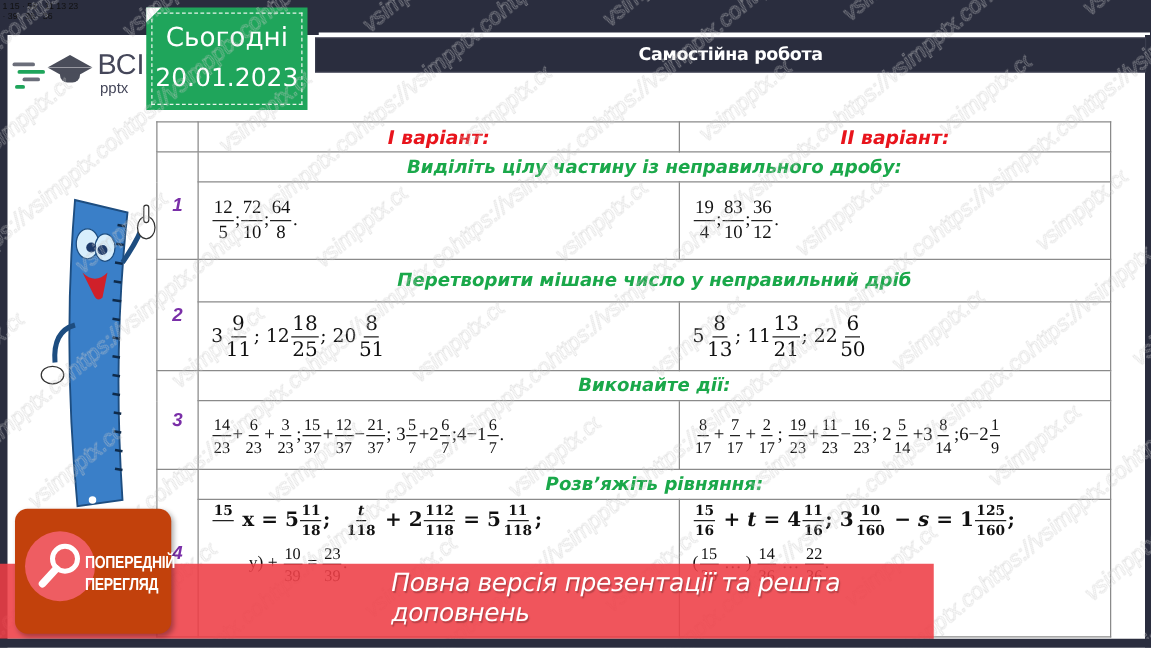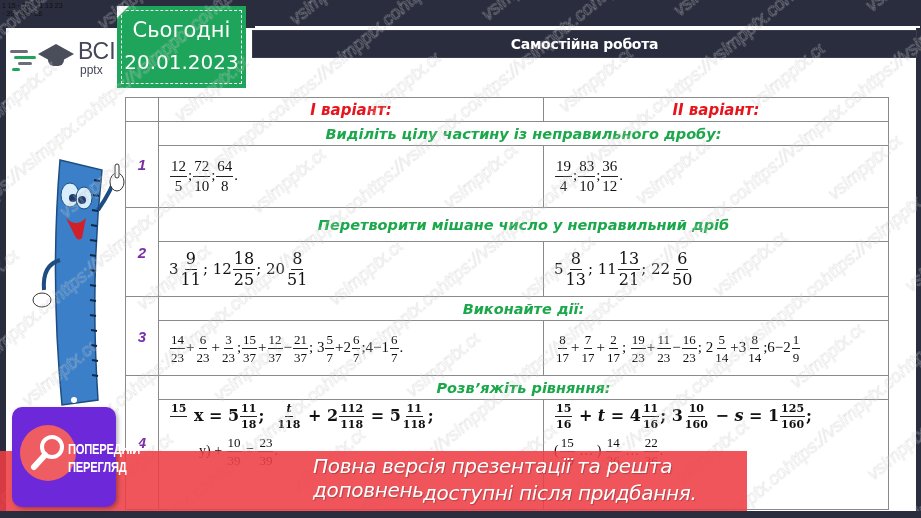--- a/index.html
+++ b/index.html
@@ -59,21 +59,21 @@
   
   .mascot { position: absolute; left: 20px; top: 150px; width: 110px; height: 260px; }
 
   
   .banner { position: absolute; left: 0; top: 451px; width: 747px; height: 60px; background: rgba(238,62,70,0.88); }
   .banner-bottom { position: absolute; left: 0; top: 511px; width: 921px; height: 7px; background: #2a2d3e; }
   .banner .msg1, .banner .msg2 { position: absolute; color: #fff; font-family: "DejaVu Sans", sans-serif; font-style: italic; font-size: 20px; letter-spacing: -0.3px; text-shadow: 1px 1px 1px rgba(0,0,0,0.25); }
   .banner .msg1 { left: 313px; top: 3px; }
   .banner .msg2 { left: 423px; top: 30px; }
 
-  .preview-card { position: absolute; left: 12px; top: 407px; width: 104px; height: 100px; background: #6d28d9; border-radius: 10px; box-shadow: 2px 2px 4px rgba(0,0,0,0.3); }
+  .preview-card { position: absolute; left: 12px; top: 407px; width: 125px; height: 100px; background: #c2410c; border-radius: 10px; box-shadow: 2px 2px 4px rgba(0,0,0,0.3); }
   .preview-card .circle { position: absolute; left: 8px; top: 18px; width: 56px; height: 56px; border-radius: 50%; background: #ee5d62; }
   .preview-card .t1, .preview-card .t2 { position: absolute; left: 56px; color: #fff; font-family: "Liberation Sans", sans-serif; font-weight: bold; font-size: 14px; transform: scaleX(0.8); transform-origin: left; letter-spacing: -0.3px; }
   .preview-card .t1 { top: 34px; }
   .preview-card .t2 { top: 52px; }
 
   .watermark { position: absolute; left: 0; top: 0; width: 921px; height: 518px; pointer-events: none; overflow: hidden; }
 </style>
 </head>
 <body>
 
@@ -349,21 +349,20 @@
       <pattern id="wm" width="150" height="120" patternUnits="userSpaceOnUse" patternTransform="rotate(-40)">
         <text x="0" y="30" font-family="Liberation Sans, sans-serif" font-size="18" font-style="italic" fill="none" stroke="#c8c8c8" stroke-width="0.6" opacity="0.55">https://vsimpptx.com</text>
         <text x="60" y="90" font-family="Liberation Sans, sans-serif" font-size="18" font-style="italic" fill="none" stroke="#c8c8c8" stroke-width="0.6" opacity="0.55">vsimpptx.com</text>
       </pattern>
     </defs>
     <rect width="921" height="518" fill="url(#wm)"></rect>
   </svg>
 
   <div class="banner">
     <div class="msg1">Повна версія презентації та решта доповнень</div>
-    <div class="msg2">доступні після придбання.</div>
   </div>
   <div class="banner-bottom"></div>
 
   <div class="preview-card">
     <div class="circle"></div>
     <svg style="position:absolute;left:14px;top:24px;" width="44" height="44" viewBox="0 0 44 44">
       <circle cx="26" cy="16" r="10" fill="none" stroke="#fff" stroke-width="4"></circle>
       <line x1="19" y1="24" x2="8" y2="36" stroke="#fff" stroke-width="6" stroke-linecap="round"></line>
     </svg>
     <div class="t1">ПОПЕРЕДНІЙ</div>

